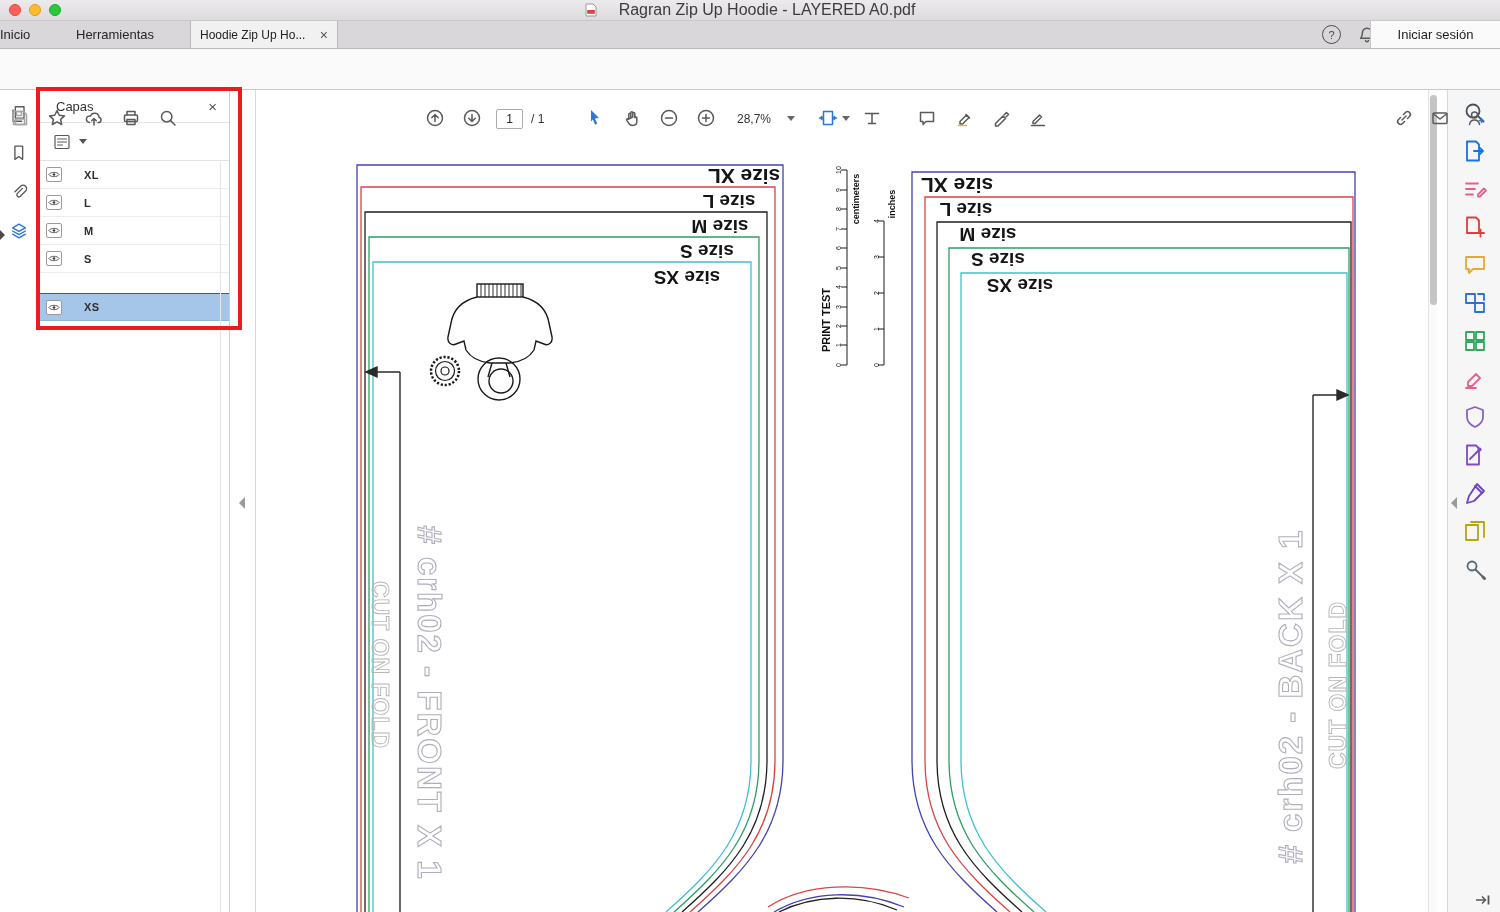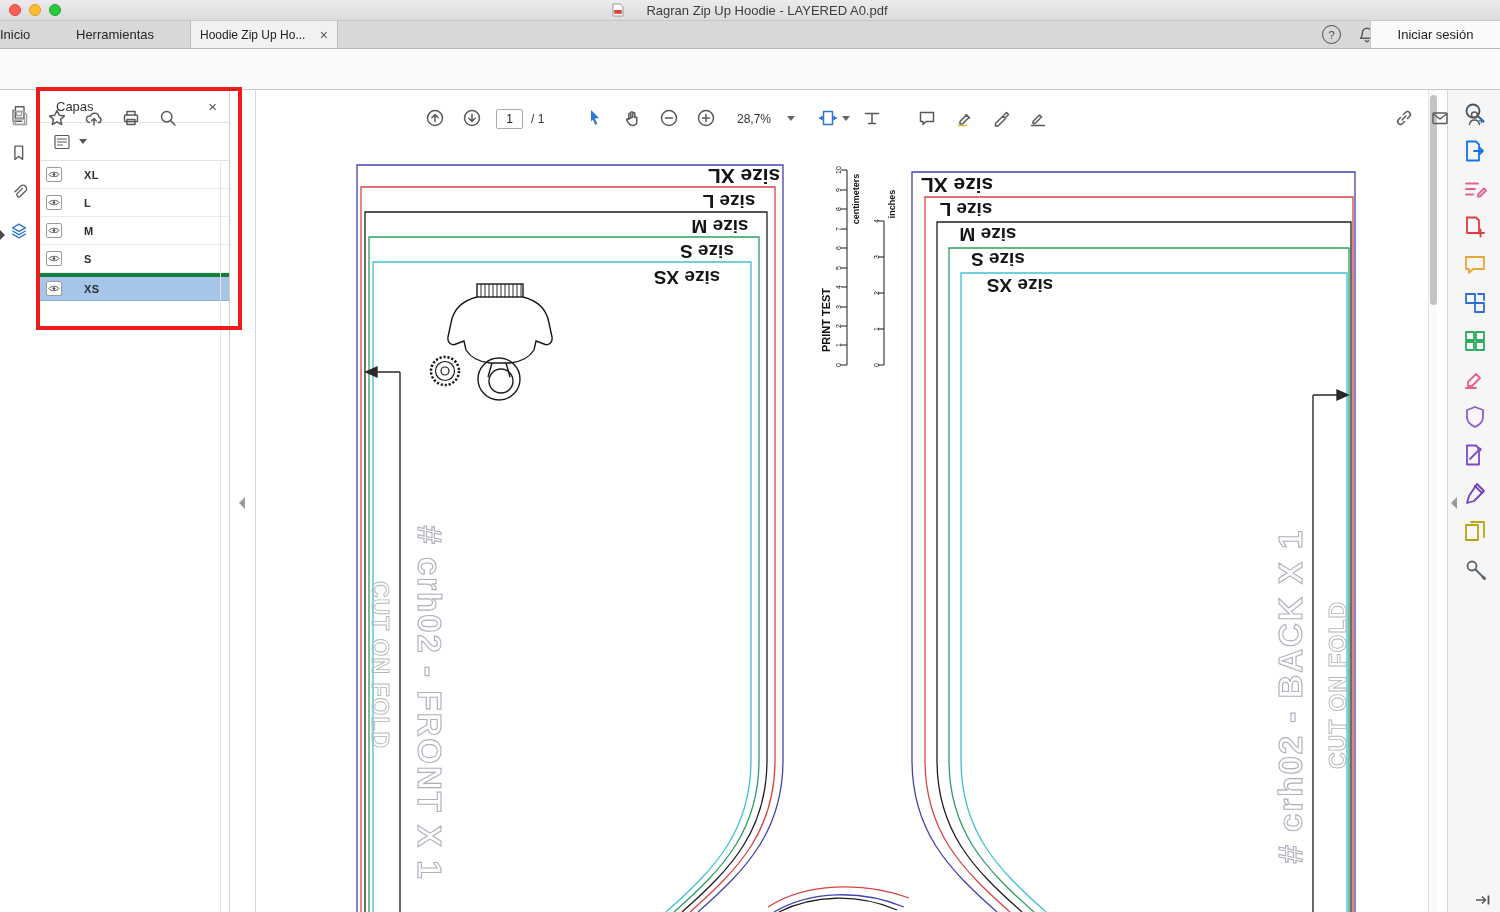--- a/index.html
+++ b/index.html
@@ -8,21 +8,21 @@
 
   
   .titlebar { position:absolute; left:0; top:0; right:0; height:21px;
     background:linear-gradient(#eceaec,#dddbdd); border-bottom:1px solid #c9c7c9;
     display:flex; align-items:center; justify-content:center; z-index:10; }
   .lights { position:absolute; left:9px; top:4px; display:flex; gap:8px; }
   .light { width:12px; height:12px; border-radius:50%; }
   .light.red { background:#ff5f57; border:1px solid #e0443e; }
   .light.yellow { background:#febc2e; border:1px solid #d89e24; }
   .light.green { background:#28c840; border:1px solid #1aab29; }
-  .title-text { font-size:13px; color:#3c3c3c; display:flex; align-items:center; gap:22px; }
+  .title-text { font-size:16px; color:#3c3c3c; display:flex; align-items:center; gap:22px; }
 
   
   .tabbar { position:absolute; left:0; top:21px; right:0; height:28px;
     background:#d9d7d9; border-bottom:1px solid #bab8ba; z-index:9; }
   .tab-plain { position:absolute; top:0; height:27px; display:flex; align-items:center;
     font-size:13px; color:#262626; cursor:default; }
   .doc-tab { position:absolute; left:190px; top:0; width:148px; height:27px; background:#f2f1f2;
     border-left:1px solid #b9b9b9; border-right:1px solid #b9b9b9;
     display:flex; align-items:center; padding:0 9px; font-size:12px; color:#222; }
   .tab-close { margin-left:auto; color:#555; font-size:14px; line-height:1; }
@@ -56,21 +56,21 @@
   
   .layers-panel { position:absolute; left:40px; top:90px; width:190px; bottom:0; background:#fff;
     border-right:1px solid #cfcfcf; z-index:5; }
   .panel-header { height:33px; display:flex; align-items:center; padding:0 12px 0 16px;
     font-size:13px; color:#333; border-bottom:1px solid #e3e3e3;text-align:right; }
   .panel-close { margin-left:auto; font-size:15px; color:#555; }
   .panel-options { height:38px; display:flex; align-items:center; padding-left:14px; gap:5px;
     border-bottom:1px solid #e3e3e3; }
   .layer-row { height:28px; display:flex; align-items:center; padding-left:6px;
     border-bottom:1px solid #ececec; }
-  .layer-row.selected { background:#a6c6e9; border-top:4px solid #15803d; border-bottom:1px solid #8fb5dc; }
+  .layer-row.selected { background:#a6c6e9; border-top:1px solid #15803d; border-bottom:1px solid #8fb5dc;margin-top:20px; }
   .eye-box { width:16px; height:15px; border:1px solid #9a9a9a; border-radius:2px; background:#fff;
     display:flex; align-items:center; justify-content:center; }
   .layer-label { margin-left:22px; font-size:11px; font-weight:bold; color:#2e2e2e; letter-spacing:.4px; }
   .panel-scroll-line { position:absolute; right:8px; top:72px; bottom:0; width:1px; background:#e6e6e6; }
 
   .gutter { position:absolute; left:230px; top:90px; width:26px; bottom:0; background:#fff;
     border-right:1px solid #d8d8d8; z-index:4; }
   .tri-left { width:0; height:0; border-top:6px solid transparent; border-bottom:6px solid transparent;
     border-right:6px solid #9a9a9a; }
   .gutter .tri-left { position:absolute; left:9px; top:407px; }

